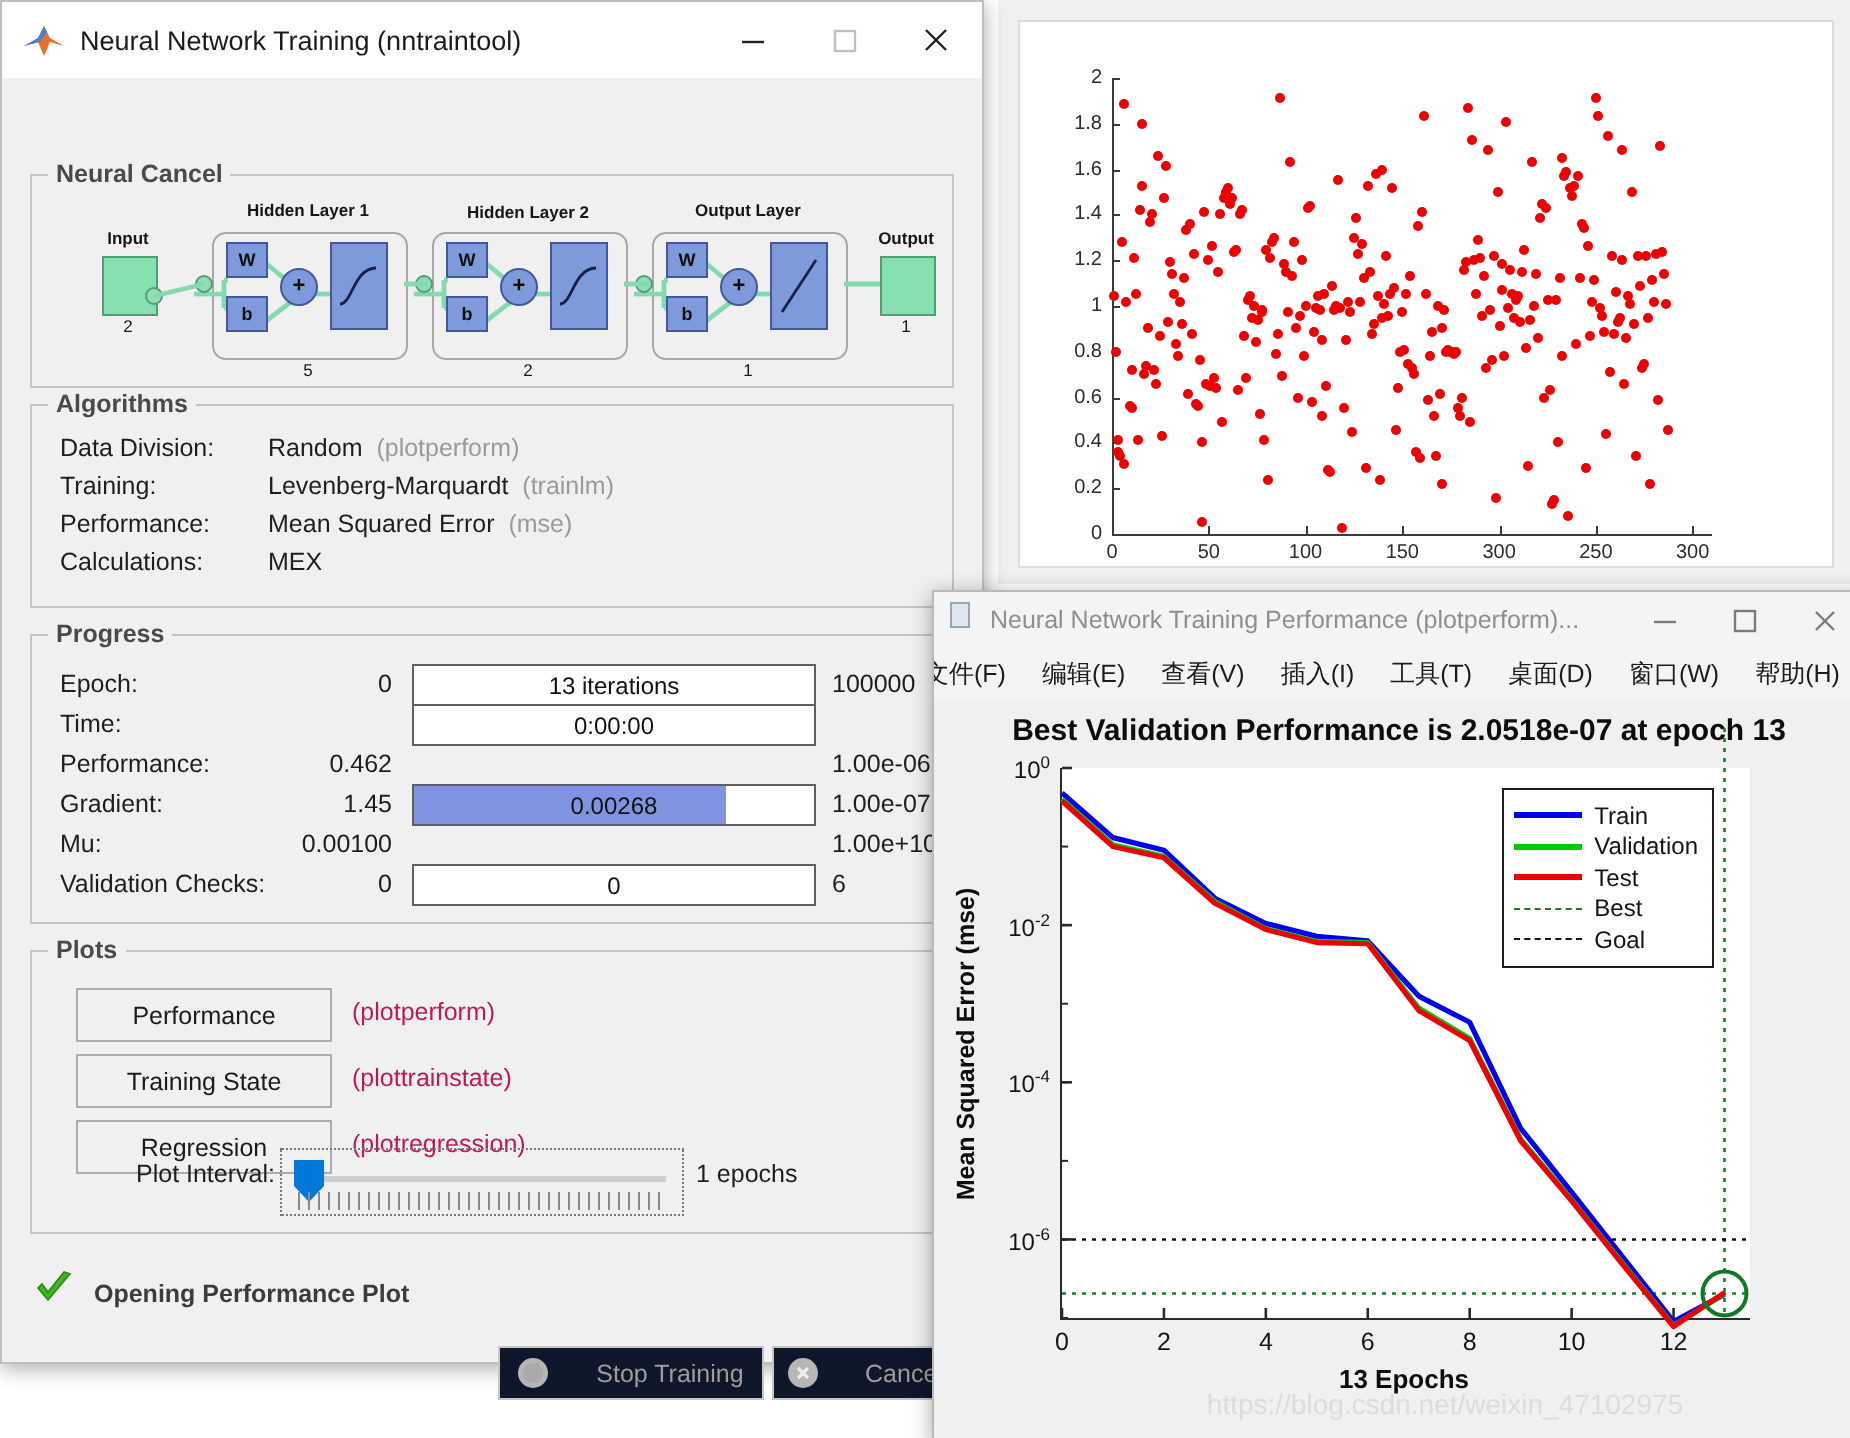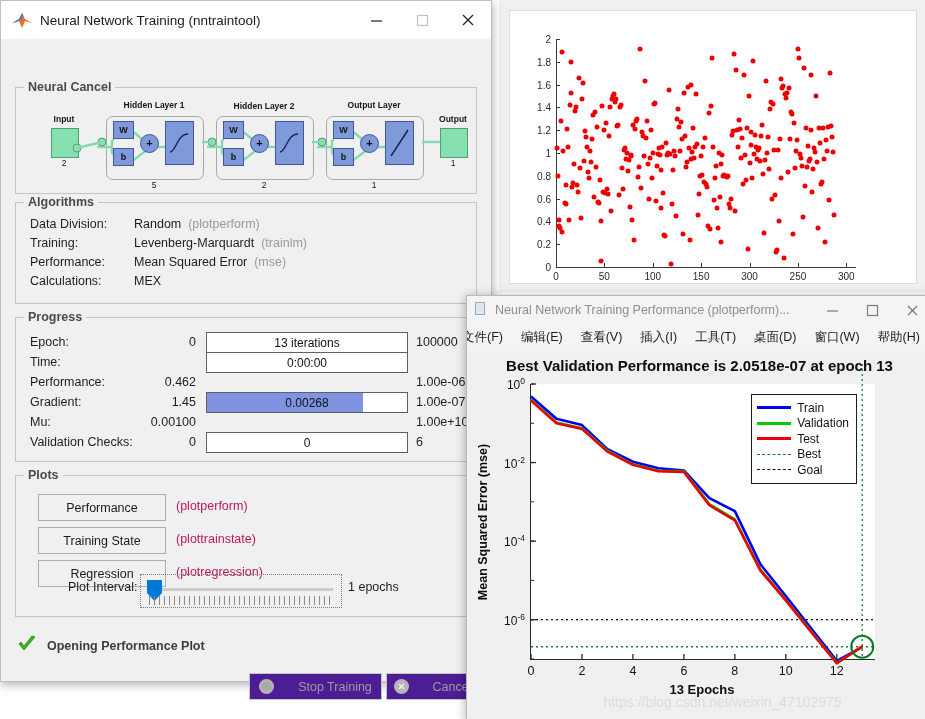--- a/index.html
+++ b/index.html
@@ -94,21 +94,21 @@
   #slider-track{position:absolute;left:8px;right:8px;top:13px;height:3px;background:#cdcdcd;}
   #slider-thumb{position:absolute;left:6px;top:5px;width:15px;height:21px;background:#0078d7;
     clip-path:polygon(0 0,100% 0,100% 62%,50% 100%,0 62%);}
   #slider-ticks{position:absolute;left:8px;right:8px;bottom:2px;height:9px;
     background-image:repeating-linear-gradient(to right,#8a8a8a 0 1px,transparent 1px 5px);}
   #epochs-text{position:absolute;left:332px;top:104px;font-size:12.5px;color:#1e1e1e;}
 
   
   #status-row{position:absolute;left:16px;top:596px;display:flex;align-items:center;gap:10px;}
   #status-text{font-size:12.5px;font-weight:bold;color:#3c3c3c;}
-  .footbtn{position:absolute;top:634px;height:25px;background:#4c1d95;border:1px solid #c6c6c6;
+  .footbtn{position:absolute;top:634px;height:25px;background:#0f172a;border:1px solid #c6c6c6;
     display:flex;align-items:center;justify-content:center;gap:24px;
     font-size:12.5px;color:#9d9d9d;}
   #stop-training-button{left:248px;width:131px;}
   #cancel-button{left:385px;width:91px;}
   .disc{width:15px;height:15px;border-radius:50%;background:#b6b6b6;
     display:flex;align-items:center;justify-content:center;color:#eaeaea;}
 
   
   #perfwin{left:466px;top:295px;width:465px;height:424px;border:1px solid #b9b9b9;}
   #perf-title{height:28px;background:#f4f4f4;border-bottom:1px solid #e0e0e0;

